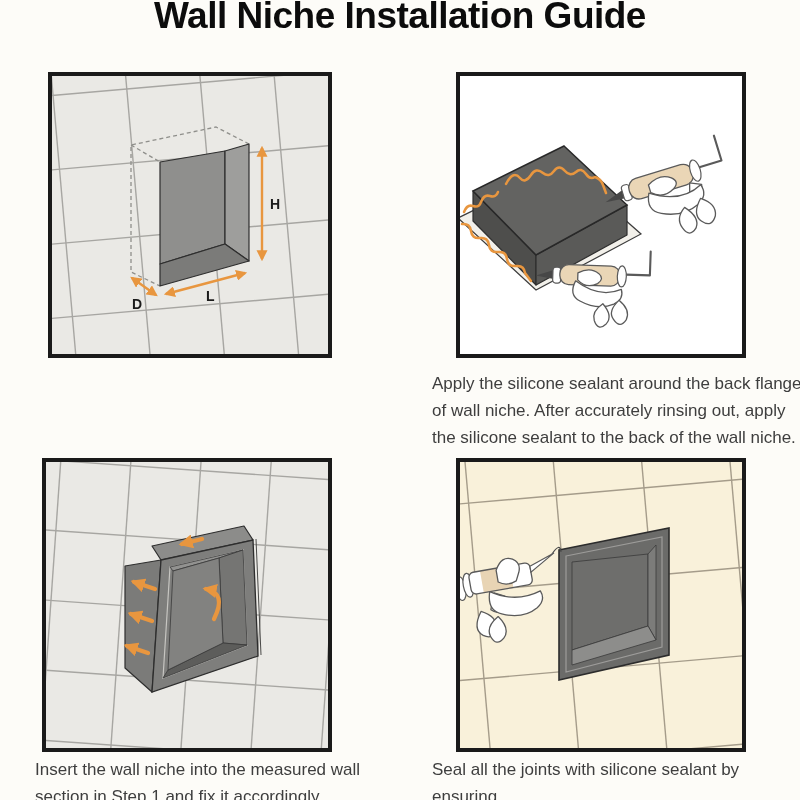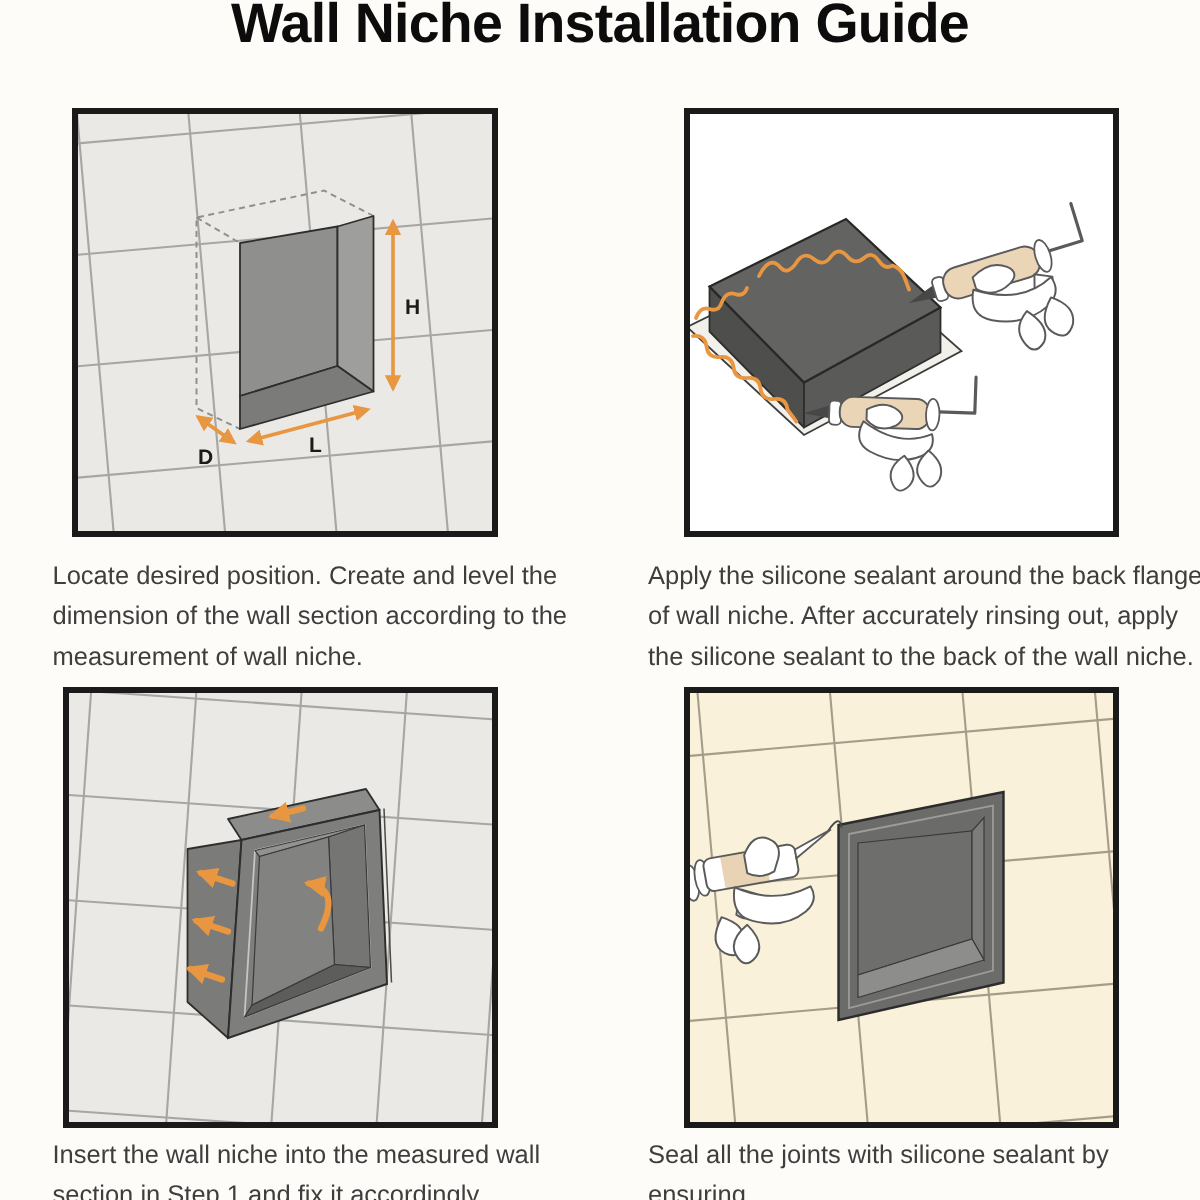--- a/index.html
+++ b/index.html
@@ -189,23 +189,20 @@
         <polygon points="68,-6 94,-15 68,0" fill="#ffffff" stroke="#5a5a5a" stroke-width="1.2"></polygon>
         <path class="hand" d="M28,14 l-6,16 q7,7 13,1 l3,-12 z"></path>
         <path class="hand" d="M34,-8 q8,-14 18,-8 q8,5 4,14 l-4,8 q-10,4 -18,-2 z"></path>
         <path class="hand" d="M24,12 q-6,18 8,24 q20,9 36,0 q10,-6 6,-16 q-26,8 -50,-8 z"></path>
         <path class="hand" d="M12,30 q-12,16 -2,24 q10,7 14,-6 q3,-10 -12,-18 z"></path>
         <path class="hand" d="M28,38 q10,14 2,22 q-9,8 -13,-4 q-3,-10 11,-18 z"></path>
       </g>
     </svg>
   </figure>
 
-  <p class="caption" id="c1">Locate desired position. Create and level the
-dimension of the wall section according to the
-measurement of wall niche.</p>
   <p class="caption" id="c2">Apply the silicone sealant around the back flange
 of wall niche. After accurately rinsing out, apply
 the silicone sealant to the back of the wall niche.</p>
   <p class="caption" id="c3">Insert the wall niche into the measured wall
 section in Step 1 and fix it accordingly.</p>
   <p class="caption" id="c4">Seal all the joints with silicone sealant by ensuring
 a waterproof seal. The wall niche is now ready.</p>
 
 </div>
 

